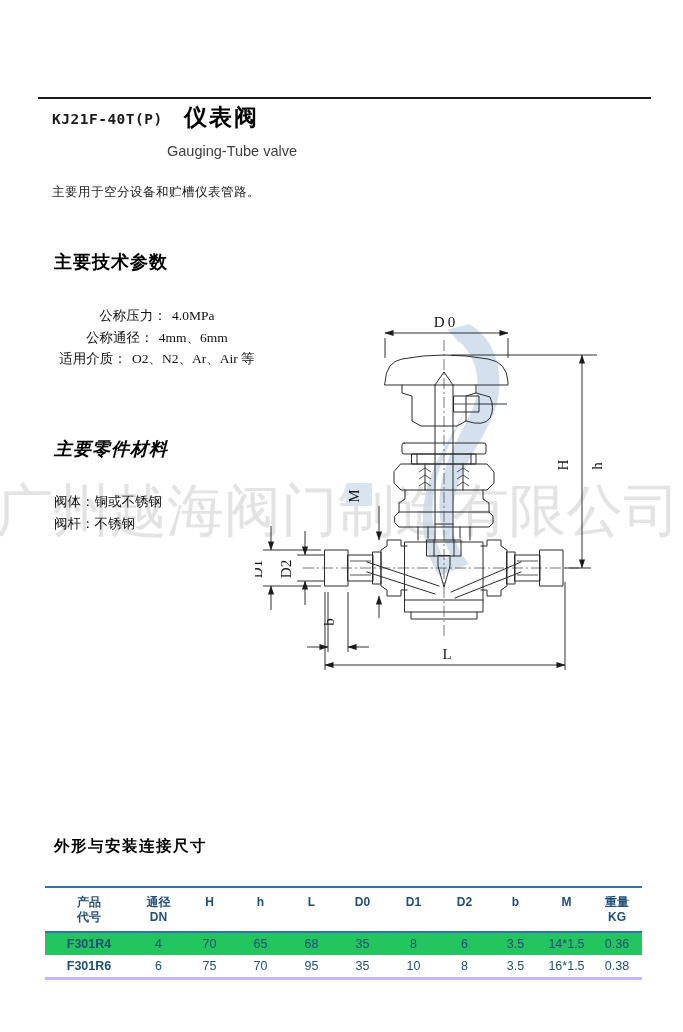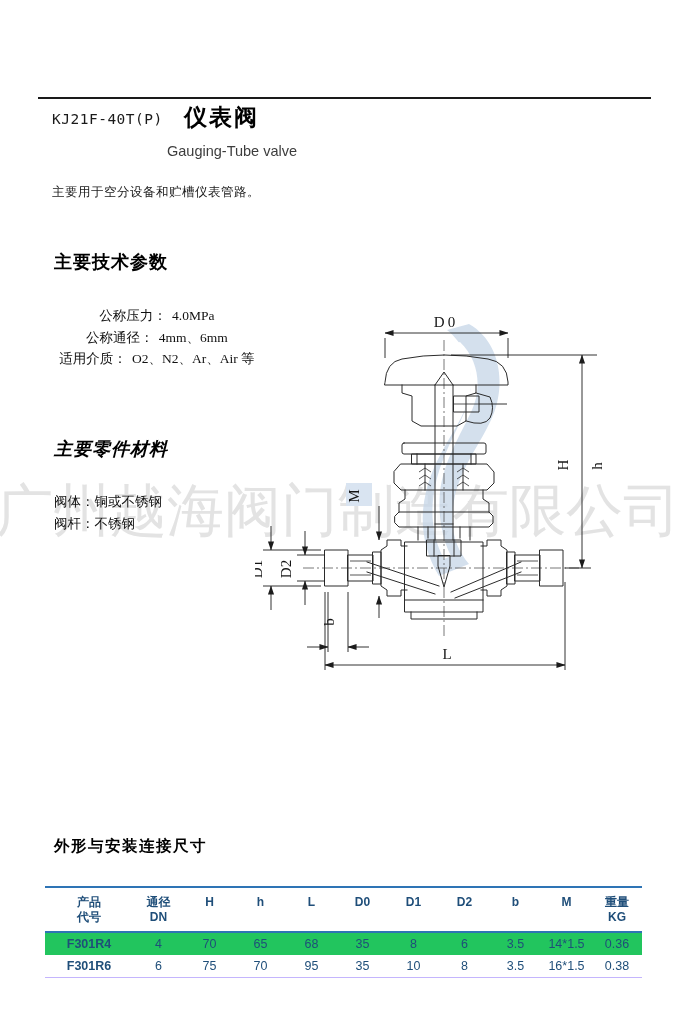--- a/index.html
+++ b/index.html
@@ -2,21 +2,21 @@
 <html><head>
 <meta charset="utf-8">
 <style>
   html,body{margin:0;padding:0;background:#ffffff;}
   .page{position:relative;width:683px;height:1032px;background:#fff;overflow:hidden;
         font-family:"Liberation Serif","DejaVu Serif",serif;color:#111;}
   .abs{position:absolute;}
 
   .top-rule{left:38px;top:97px;width:613px;height:2px;background:#1a1a1a;}
 
-  .model{left:52px;top:111px;font-family:"DejaVu Sans Mono",monospace;font-size:14.5px;color:#1a1a1a;letter-spacing:.5px;}
+  .model{left:52px;top:111px;font-family:"DejaVu Sans Mono",monospace;font-size:14.5px;color:#1a1a1a;letter-spacing:.5px;font-weight:bold;}
   .title-cn{left:184px;top:102px;font-size:23px;font-weight:bold;letter-spacing:2px;color:#000;}
   .title-en{left:167px;top:143px;font-family:"Liberation Sans","DejaVu Sans",sans-serif;font-size:14.5px;color:#3d3d3d;}
   .desc{left:52px;top:184px;font-size:12.5px;color:#1a1a1a;letter-spacing:.5px;z-index:3;}
 
   .sec-heading{font-weight:bold;color:#000;letter-spacing:1px;z-index:3;}
   .h-tech{left:54px;top:250px;font-size:18px;}
   .h-mat{left:54px;top:437px;font-size:18px;font-style:italic;}
   .h-dim{left:54px;top:836px;font-size:15.5px;letter-spacing:1.5px;}
 
   .param-list{left:54px;top:305px;font-size:13.5px;line-height:21.5px;z-index:3;text-align:center;}
@@ -27,21 +27,21 @@
 
   .drawing{left:255px;top:300px;width:428px;height:390px;z-index:2;}
   .drawing .ln{stroke:#2b2b2b;stroke-width:1;fill:none;stroke-linejoin:round;stroke-linecap:square;}
   .drawing .thin{stroke:#2b2b2b;stroke-width:.8;fill:none;}
   .drawing .cl{stroke:#555;stroke-width:.8;fill:none;stroke-dasharray:11 3 2 3;}
   .drawing .dim{stroke:#1c1c1c;stroke-width:.9;fill:none;}
   .drawing text{font-family:"Liberation Serif","DejaVu Serif",serif;font-size:15px;fill:#141414;}
 
   .dims-table{left:45px;top:886px;width:597px;border-collapse:collapse;table-layout:fixed;
               font-family:"Liberation Sans","DejaVu Sans",sans-serif;
-              border-top:2px solid #2E74B5;border-bottom:1px solid #c4b5fd;z-index:3;}
+              border-top:2px solid #2E74B5;border-bottom:3px solid #c4b5fd;z-index:3;}
   .dims-table th{border-bottom:2px solid #2E74B5;color:#1F4E79;font-size:12px;font-weight:bold;
                  padding:7px 0 6px;text-align:center;vertical-align:top;line-height:15px;}
   .dims-table td{color:#1F4E79;font-size:12.5px;text-align:center;height:22px;padding:0;}
   .dims-table tr.alt{background:#22c55e;}
   .dims-table td.code{font-weight:bold;}
 </style>
 </head>
 <body>
 
 <div class="page">

